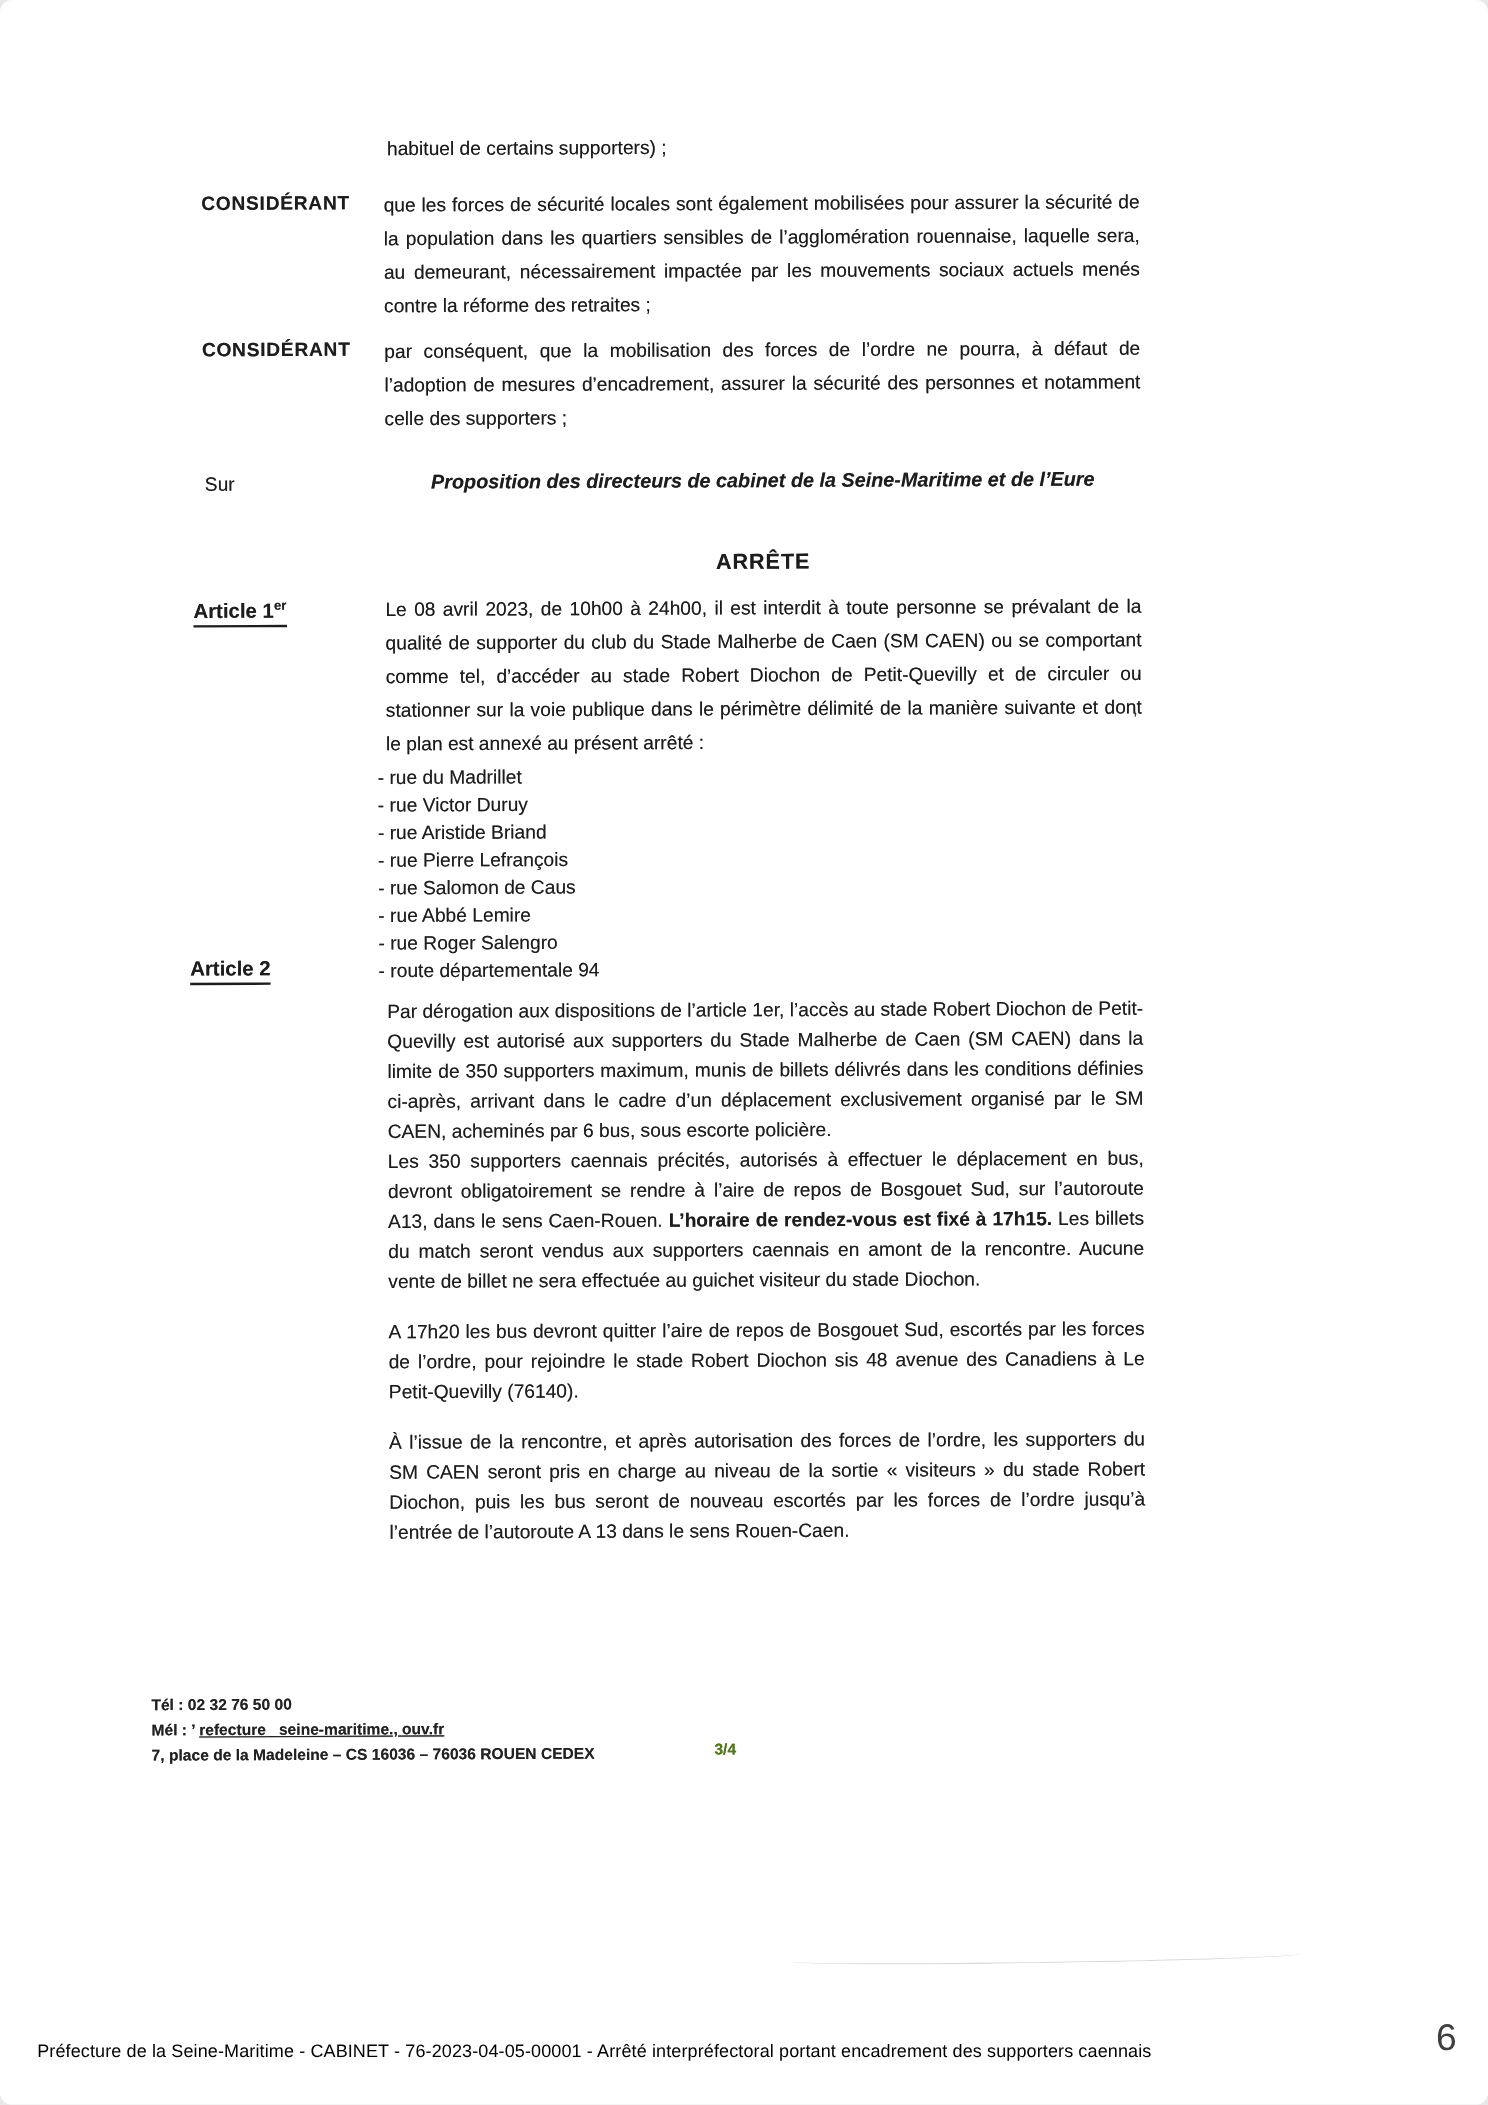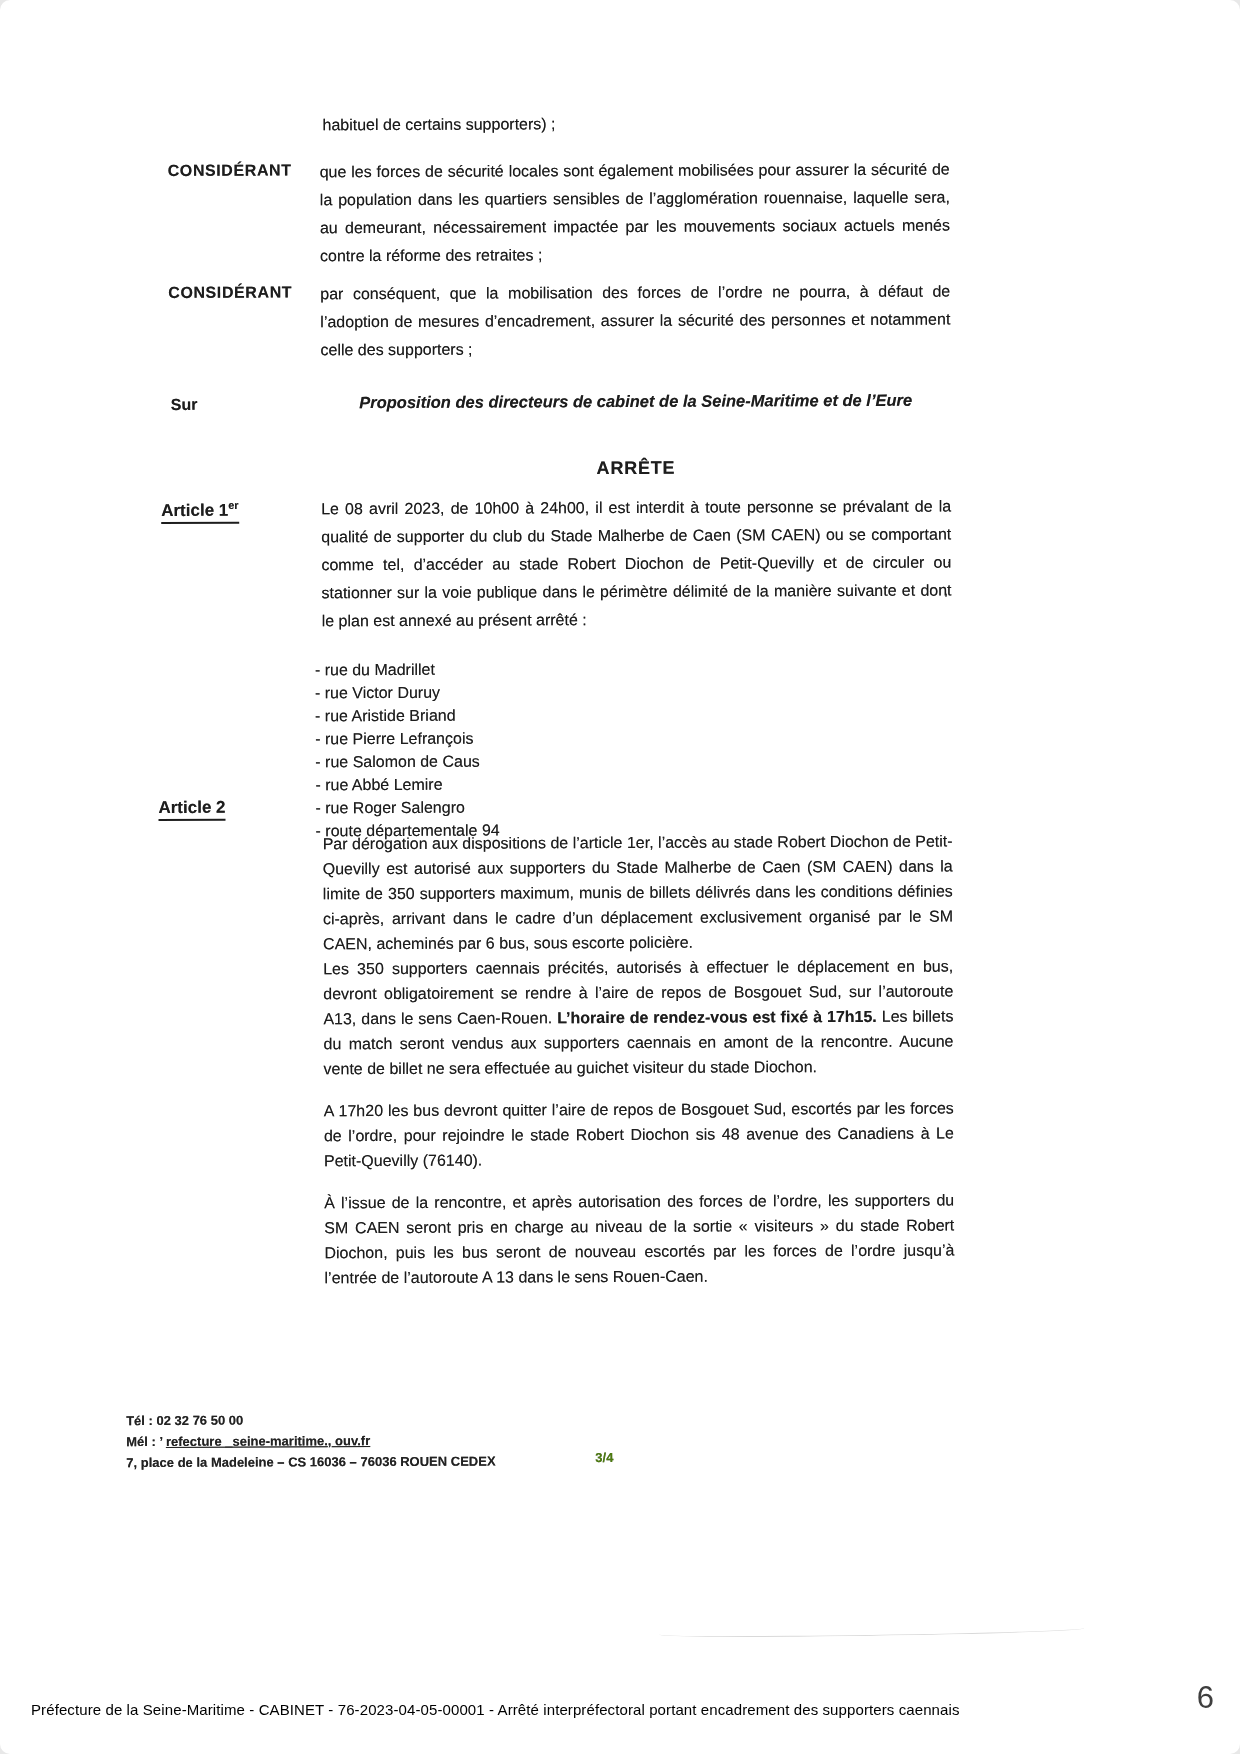--- a/index.html
+++ b/index.html
@@ -27,34 +27,34 @@
     line-height:28px;
     text-align:justify;
     color:#1b1b1b;
   }
   .label{
     font-weight:700;
     font-size:16px;
     letter-spacing:0.6px;
     white-space:nowrap;
   }
-  .sur-label{font-weight:700;font-size:16px;}
+  .sur-label{font-weight:400;font-size:16px;}
   .sur-text{
     width:630px;font-size:16.5px;font-style:italic;font-weight:600;
     text-align:center;
   }
   .arrete{
     width:630px;text-align:center;font-weight:700;font-size:18px;letter-spacing:0.8px;
   }
   .article-label{
     font-weight:700;font-size:17px;white-space:nowrap;
     border-bottom:2px solid #1d1d1d;padding-bottom:2px;
   }
   .article-label sup{font-size:11px;}
-  .streets{font-size:16px;line-height:23px;margin-top:21px;}
+  .streets{font-size:16px;line-height:23px;}
   .streets div{white-space:nowrap;}
   .a2-body{width:630px;font-size:16px;line-height:25px;text-align:justify;}
   .a2-body p{margin:0;}
   .a2-body p.gap{margin-top:17px;}
   .a2-body strong{font-weight:700;}
   .contact{font-size:13px;line-height:21px;font-weight:700;color:#222;}
   .contact .u{text-decoration:underline;}
   .page-indicator{font-size:13px;font-weight:700;color:#4d7c0f;}
   
   .speck{position:absolute;font-size:14px;color:#2a2a2a;}

